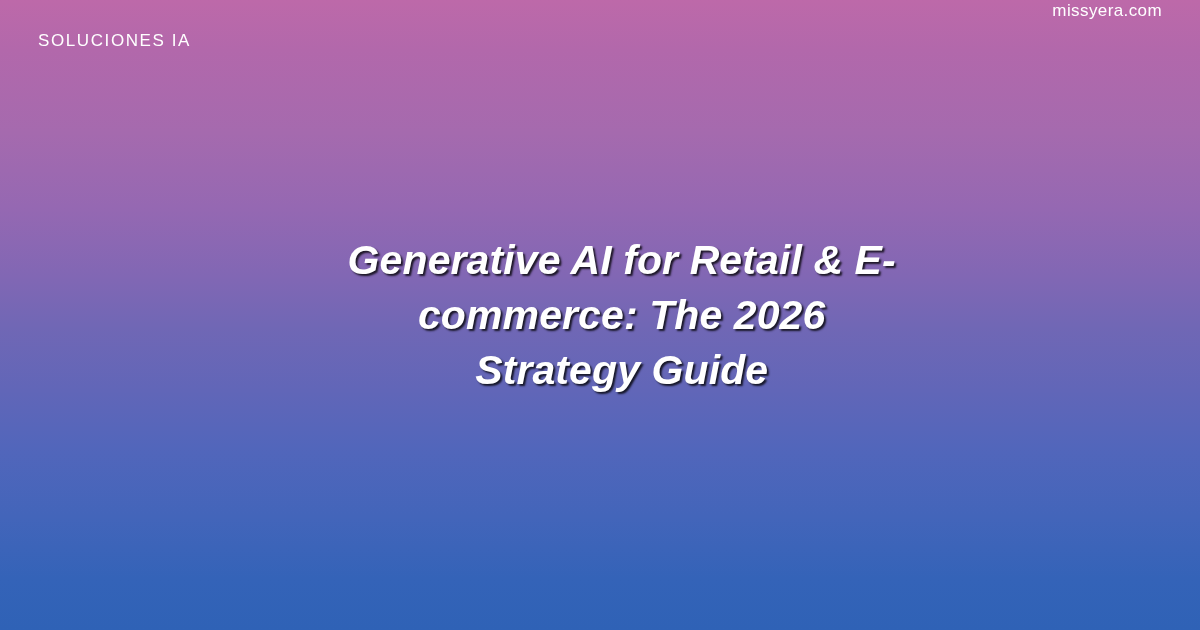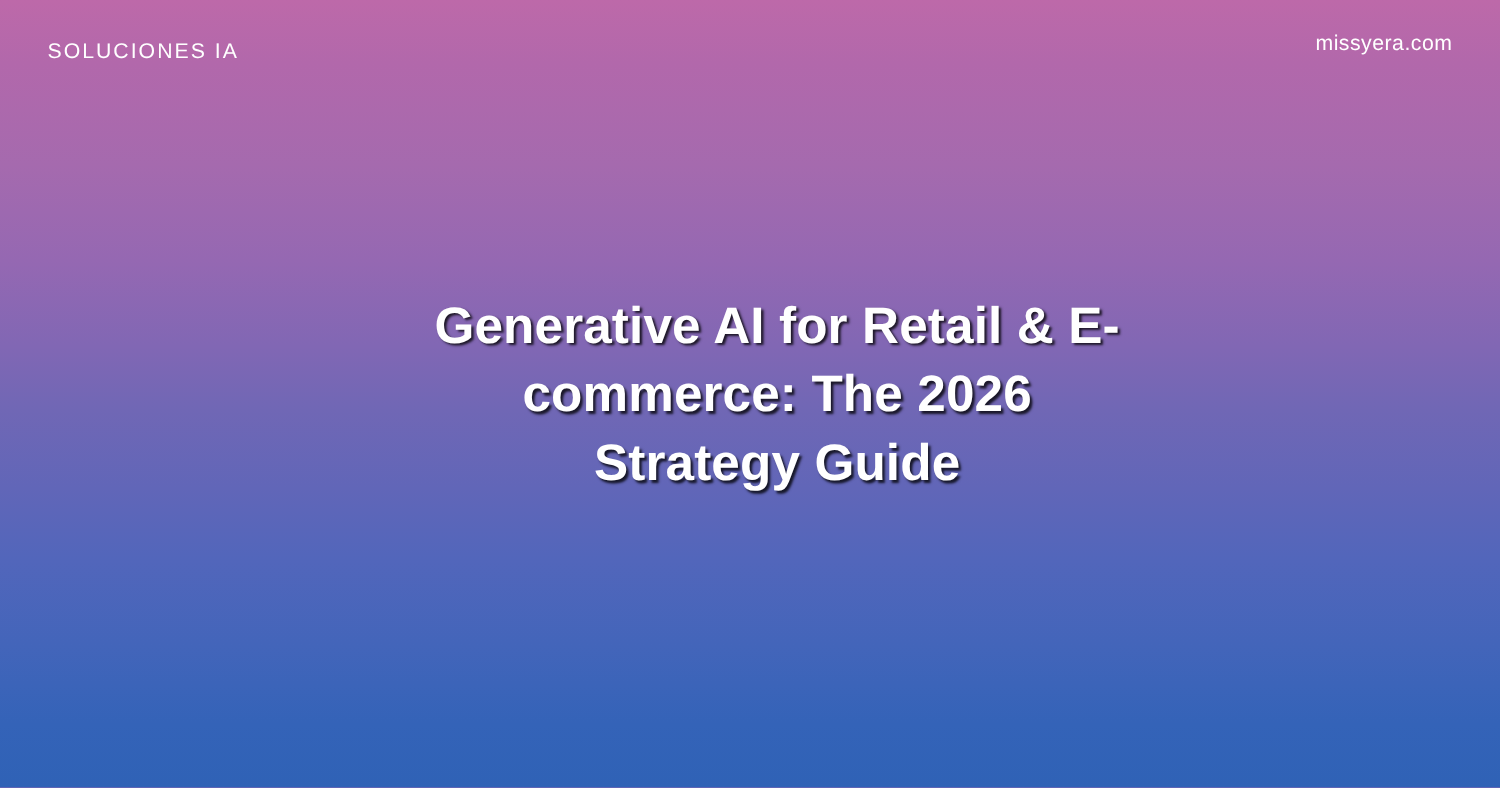--- a/index.html
+++ b/index.html
@@ -66,25 +66,25 @@
   .headline {
     width: 100%;
     margin: 0;
     color: #ffffff;
     font-size: 41px;
     font-weight: 700;
     line-height: 55px;
     text-align: center;
     letter-spacing: 0.1px;
     text-shadow: 2px 2px 2px rgba(0, 0, 0, 0.78);
+    font-style: italic;
   }
 
   .footer-row {
     padding: 0 38px 28px 38px;
-    margin-top: 24px;
   }
 
   .footer-link {
     display: inline-block;
     color: #ffffff;
     font-size: 17px;
     font-weight: 400;
     letter-spacing: 0.4px;
     line-height: 22px;
     text-decoration: none;

